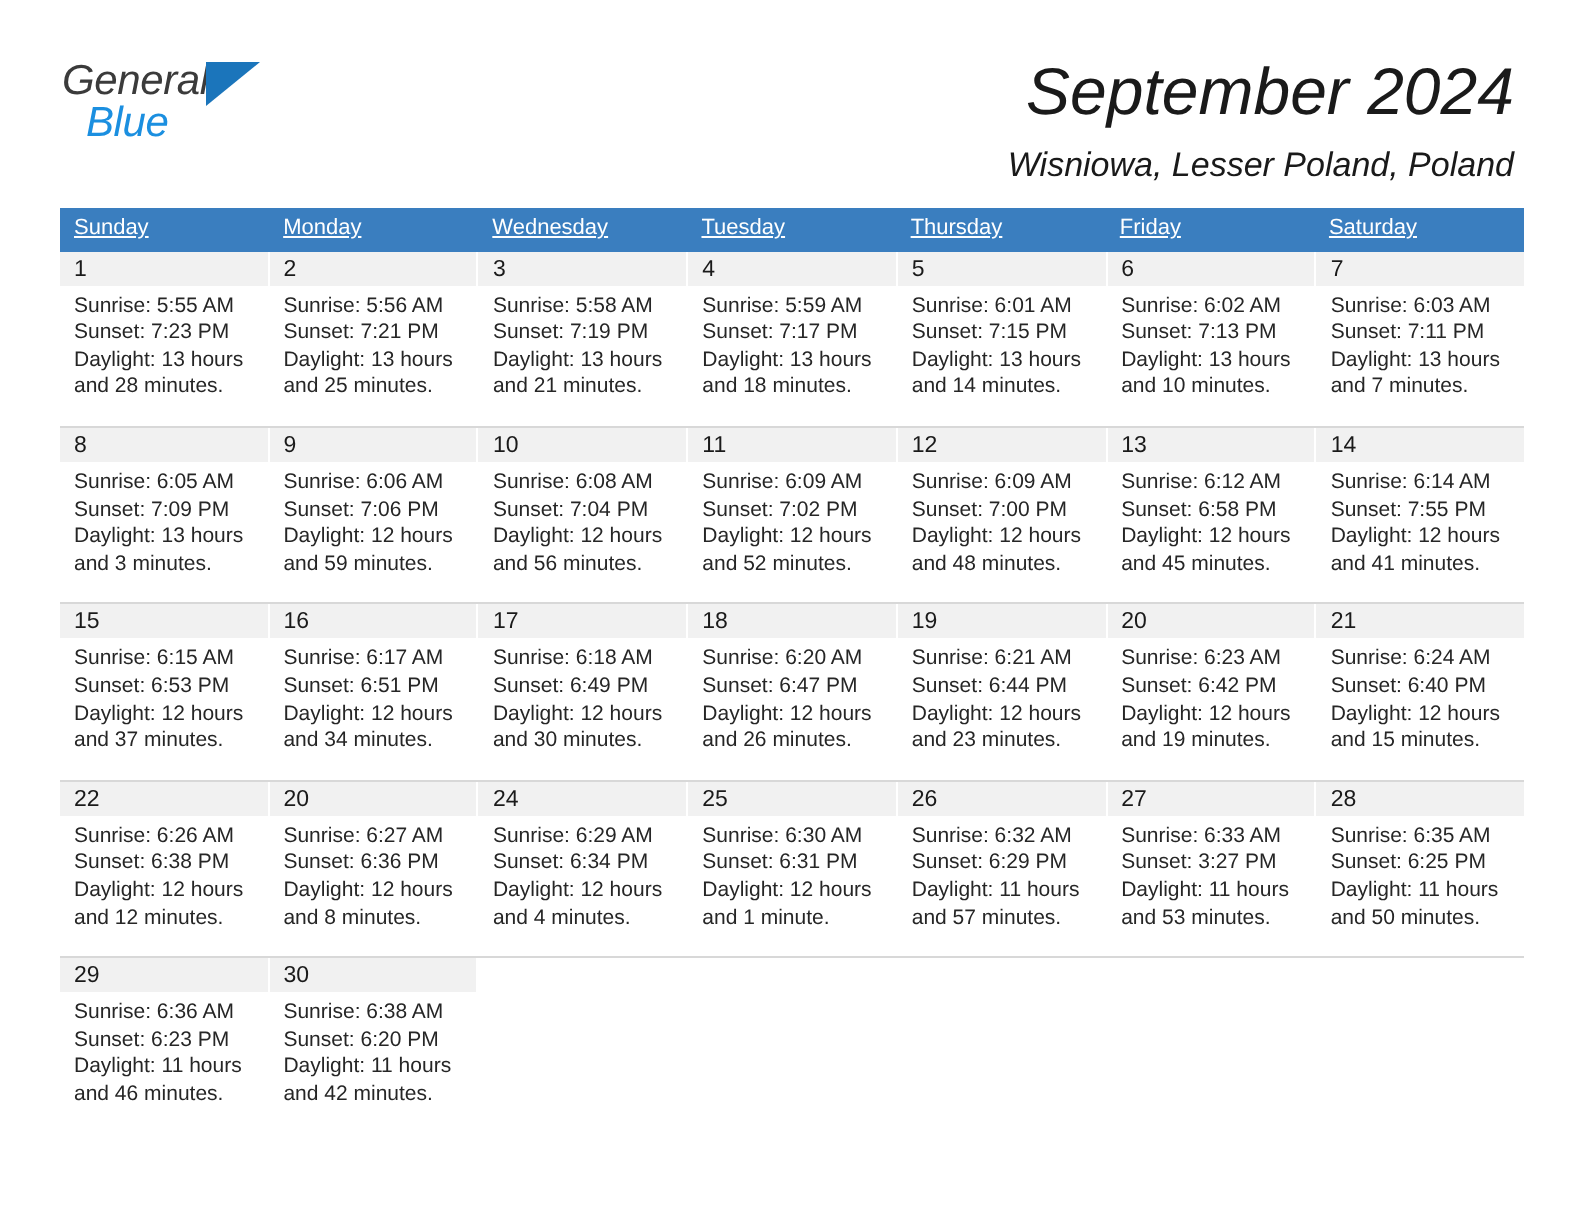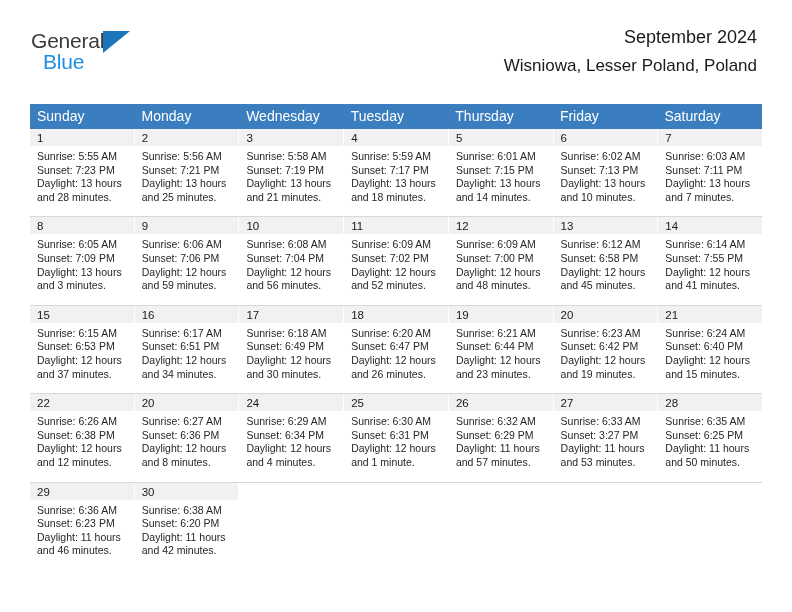--- a/index.html
+++ b/index.html
@@ -14,20 +14,21 @@
     color: #000000;
     overflow: hidden;
     position: relative;
   }
 
   
   .page-header {
     position: relative;
     height: 74px;
     padding: 4px;
+    font-style: italic;
   }
   .brand {
     position: absolute;
     left: 31px;
     top: 30px;
     line-height: 1;
     user-select: none;
   }
   .brand-row1 {
     font-size: 21px;
@@ -55,21 +56,21 @@
     margin-left: 12px;
   }
 
   .title-block {
     position: absolute;
     right: 35px;
     top: 28px;
     text-align: right;
   }
   .cal-title {
-    font-size: 18px;
+    font-size: 33px;
     color: #1a1a1a;
     font-weight: normal;
     line-height: 1.08;
     white-space: nowrap;
     text-align: right;
   }
   .cal-subtitle {
     font-size: 17px;
     color: #1a1a1a;
     margin-top: 9px;
@@ -90,26 +91,27 @@
   .dow-row {
     display: flex;
     width: 100%;
     background: #3a7ebf;
   }
   .dow-cell {
     flex: 1 1 0;
     min-width: 0;
     background: #3a7ebf;
     color: #ffffff;
-    font-size: 14px;
+    font-size: 11px;
     padding: 4px 0 5px 7px;
     box-sizing: border-box;
     line-height: 1.15;
     white-space: nowrap;
     overflow: hidden;
+    text-decoration: underline;
   }
 
   .day-cell {
     flex: 1 1 0;
     min-width: 0;
     box-sizing: border-box;
     border-right: 1px solid #ffffff;
     background: #ffffff;
     overflow: hidden;
   }

